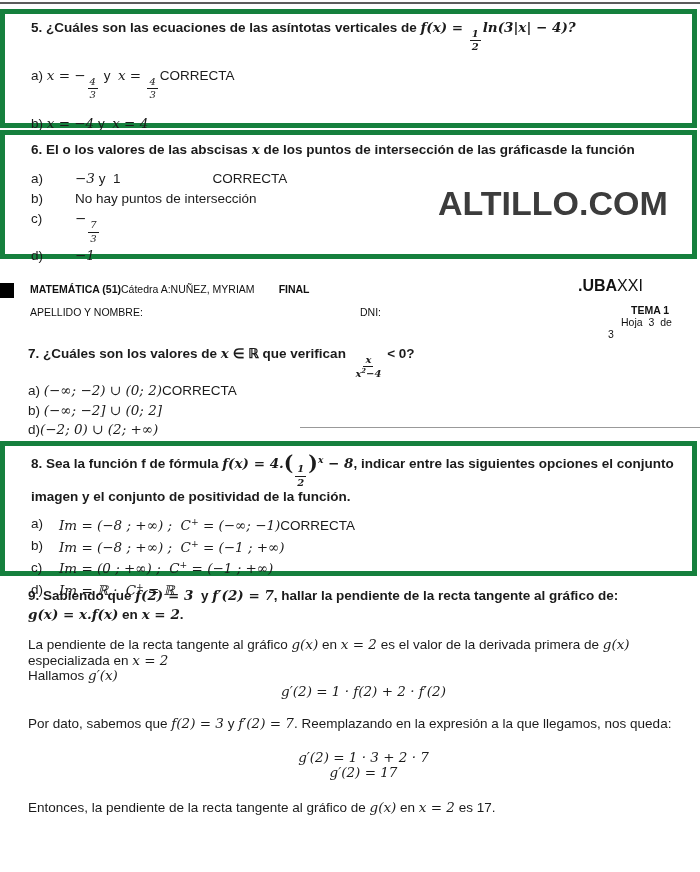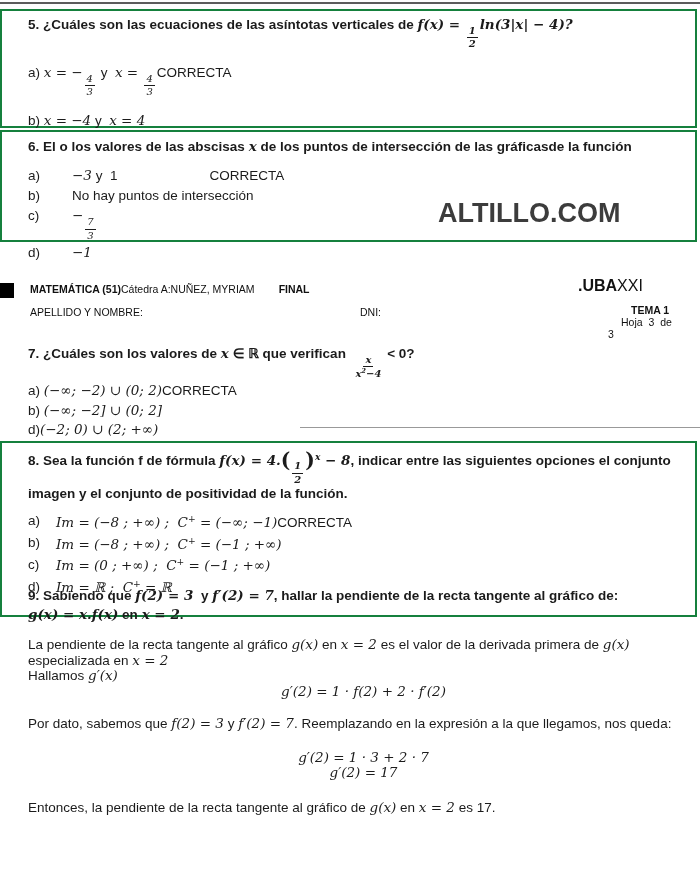--- a/index.html
+++ b/index.html
@@ -10,37 +10,37 @@
   .m{font-family:"DejaVu Serif",serif;font-style:italic;}
   sup{font-size:0.68em;}
   .frac{display:inline-flex;flex-direction:column;align-items:center;vertical-align:-0.5em;
         line-height:1.05;font-size:0.74em;margin:0 2px;text-align:center;}
   .fnum{border-bottom:1px solid currentColor;padding:0 2px 1px;}
   .fden{padding-top:1px;}
   .bp{font-size:1.5em;line-height:0;vertical-align:-0.12em;font-style:normal;}
 
   
   #topline{position:absolute;top:2px;left:0;width:700px;height:2px;background:#5c5c5c;}
-  .qbox{position:absolute;left:0;width:697px;border:2px solid #15803d;box-sizing:border-box;background:#fff;}
+  .qbox{position:absolute;left:0;width:697px;border:5px solid #15803d;box-sizing:border-box;background:#fff;}
   #box5{top:9px;height:119px;padding:4px 6px 0 26px;}
-  #box6{top:130px;height:112px;padding:5px 6px 0 26px;}
-  #box8{top:441px;height:176px;padding:7px 6px 8px 26px;}
+  #box6{top:130px;height:129px;padding:5px 6px 0 26px;}
+  #box8{top:441px;height:135px;padding:7px 6px 8px 26px;}
   #line427{position:absolute;left:300px;top:427px;width:400px;height:1px;background:#999;}
 
   .qheading{font-weight:700;line-height:1.4;}
   .optline{line-height:1.28;margin-top:14px;}
   .opt{display:flex;line-height:1.28;margin-top:3px;}
   .optlab{flex:none;}
   #box6 .optlab{width:44px;}
   #box8 .optlab{width:28px;}
   #box6 .opts{margin-top:10px;}
   #box8 .opts{margin-top:8px;}
 
   
-  .watermark{position:absolute;left:438px;top:198px;font-size:27px;font-weight:700;
+  .watermark{position:absolute;left:438px;top:184px;font-size:34px;font-weight:700;
              color:#3c3c3c;letter-spacing:0;}
 
   
   .blacksq{position:absolute;left:0;top:283px;width:14px;height:15px;background:#000;}
   .hdr{position:absolute;font-size:10.5px;color:#111;white-space:nowrap;}
   #courseline{left:30px;top:283px;}
   #courseline .hb{font-weight:700;}
   #courseline .final{font-weight:700;margin-left:24px;}
   #logo{left:578px;top:277px;font-size:16px;}
   #logo .hb{font-weight:700;}

